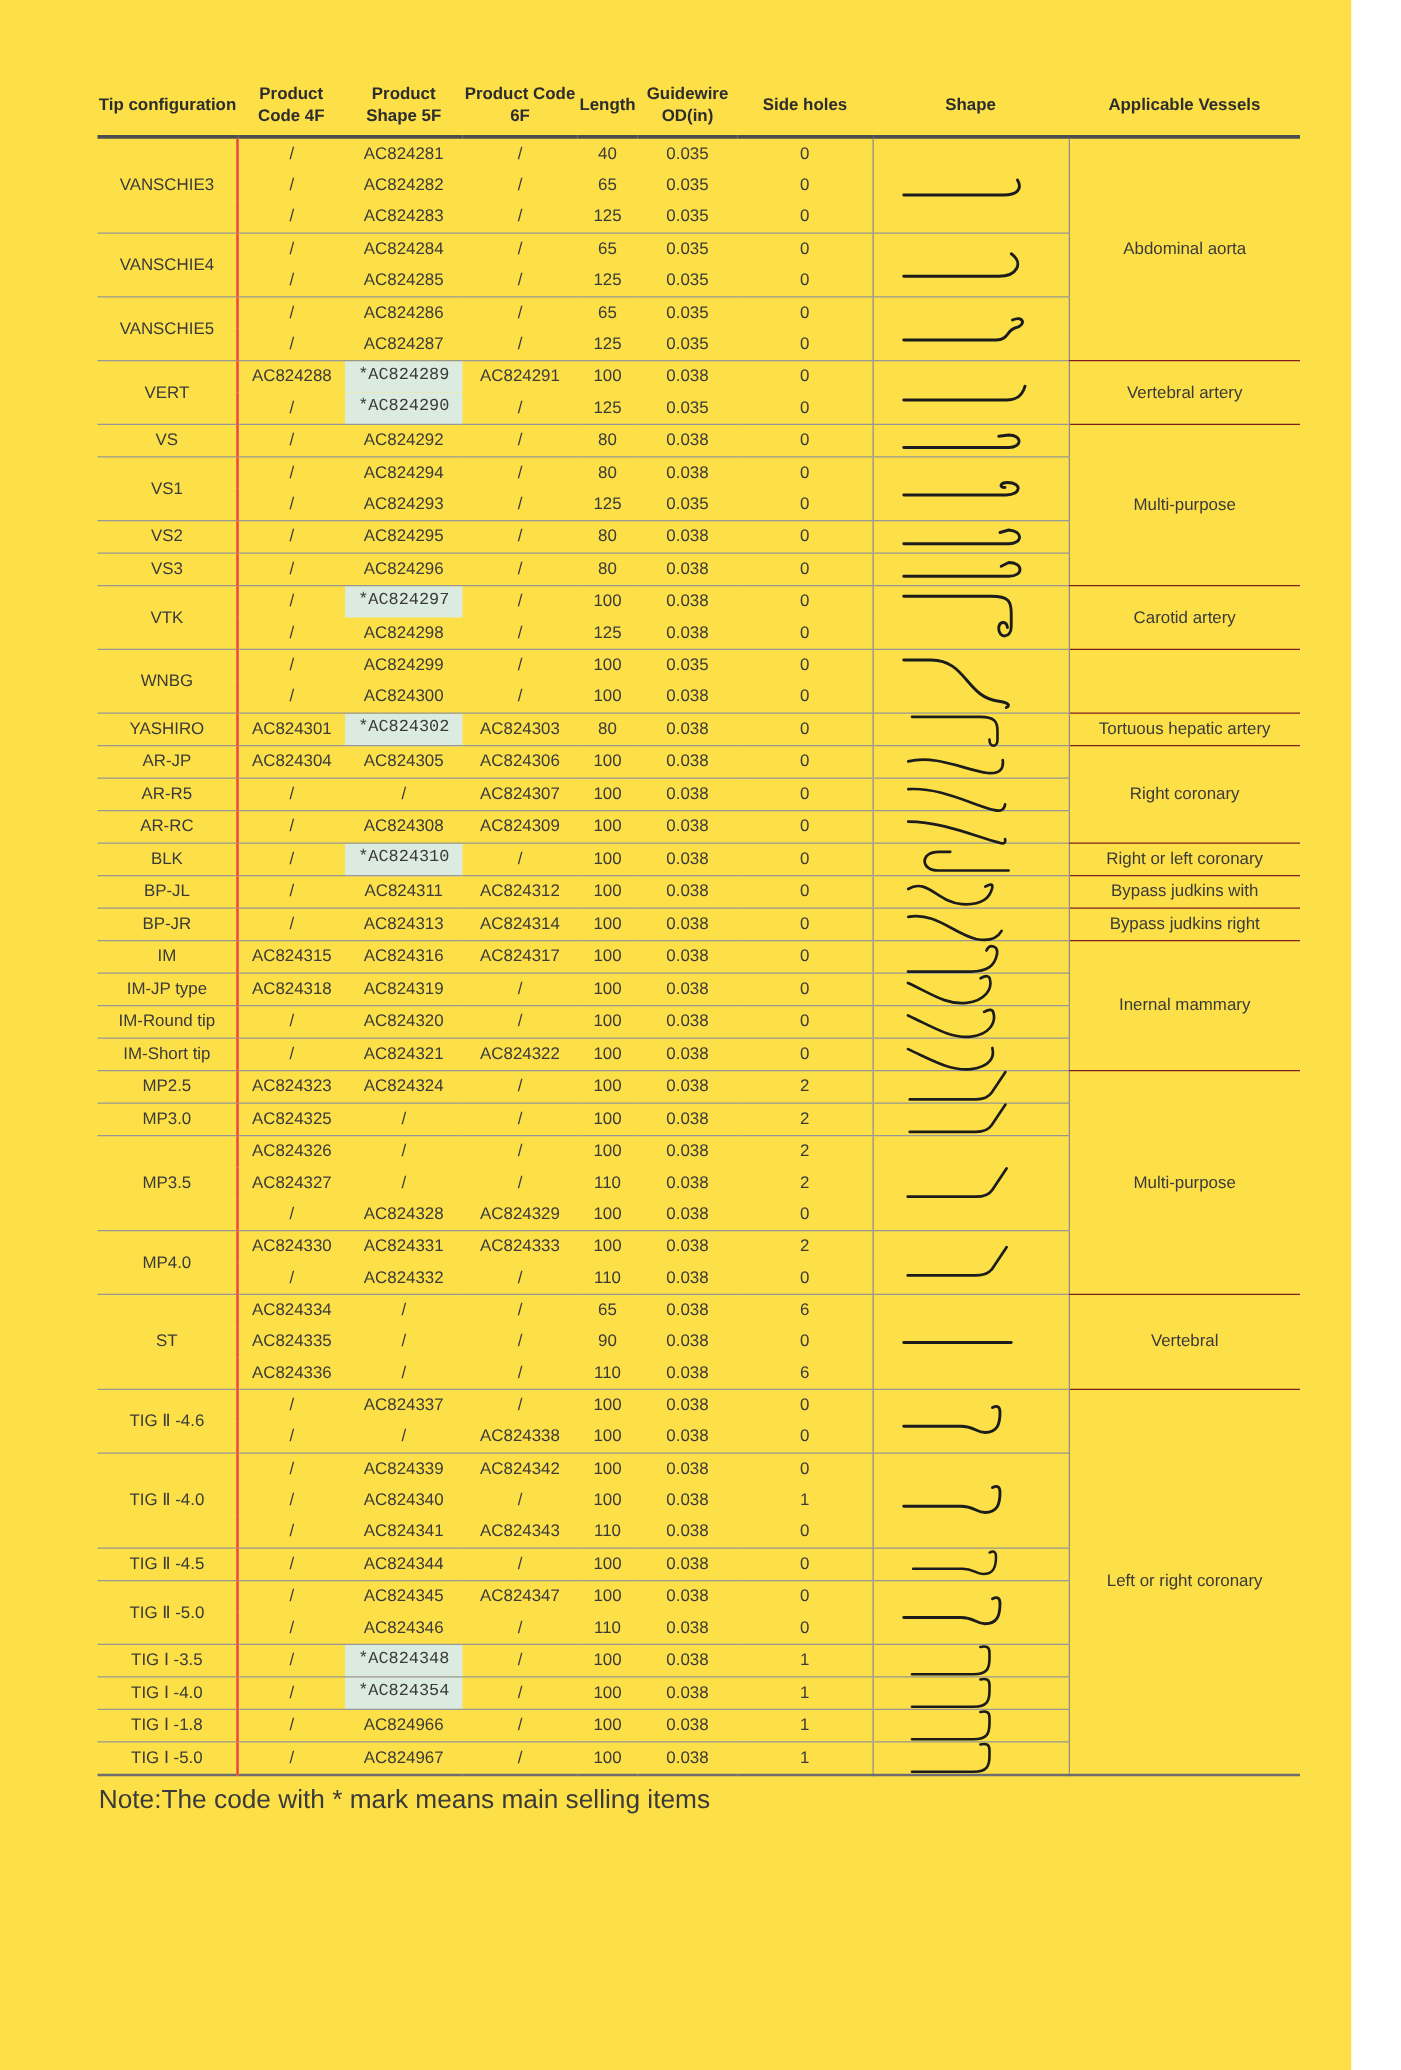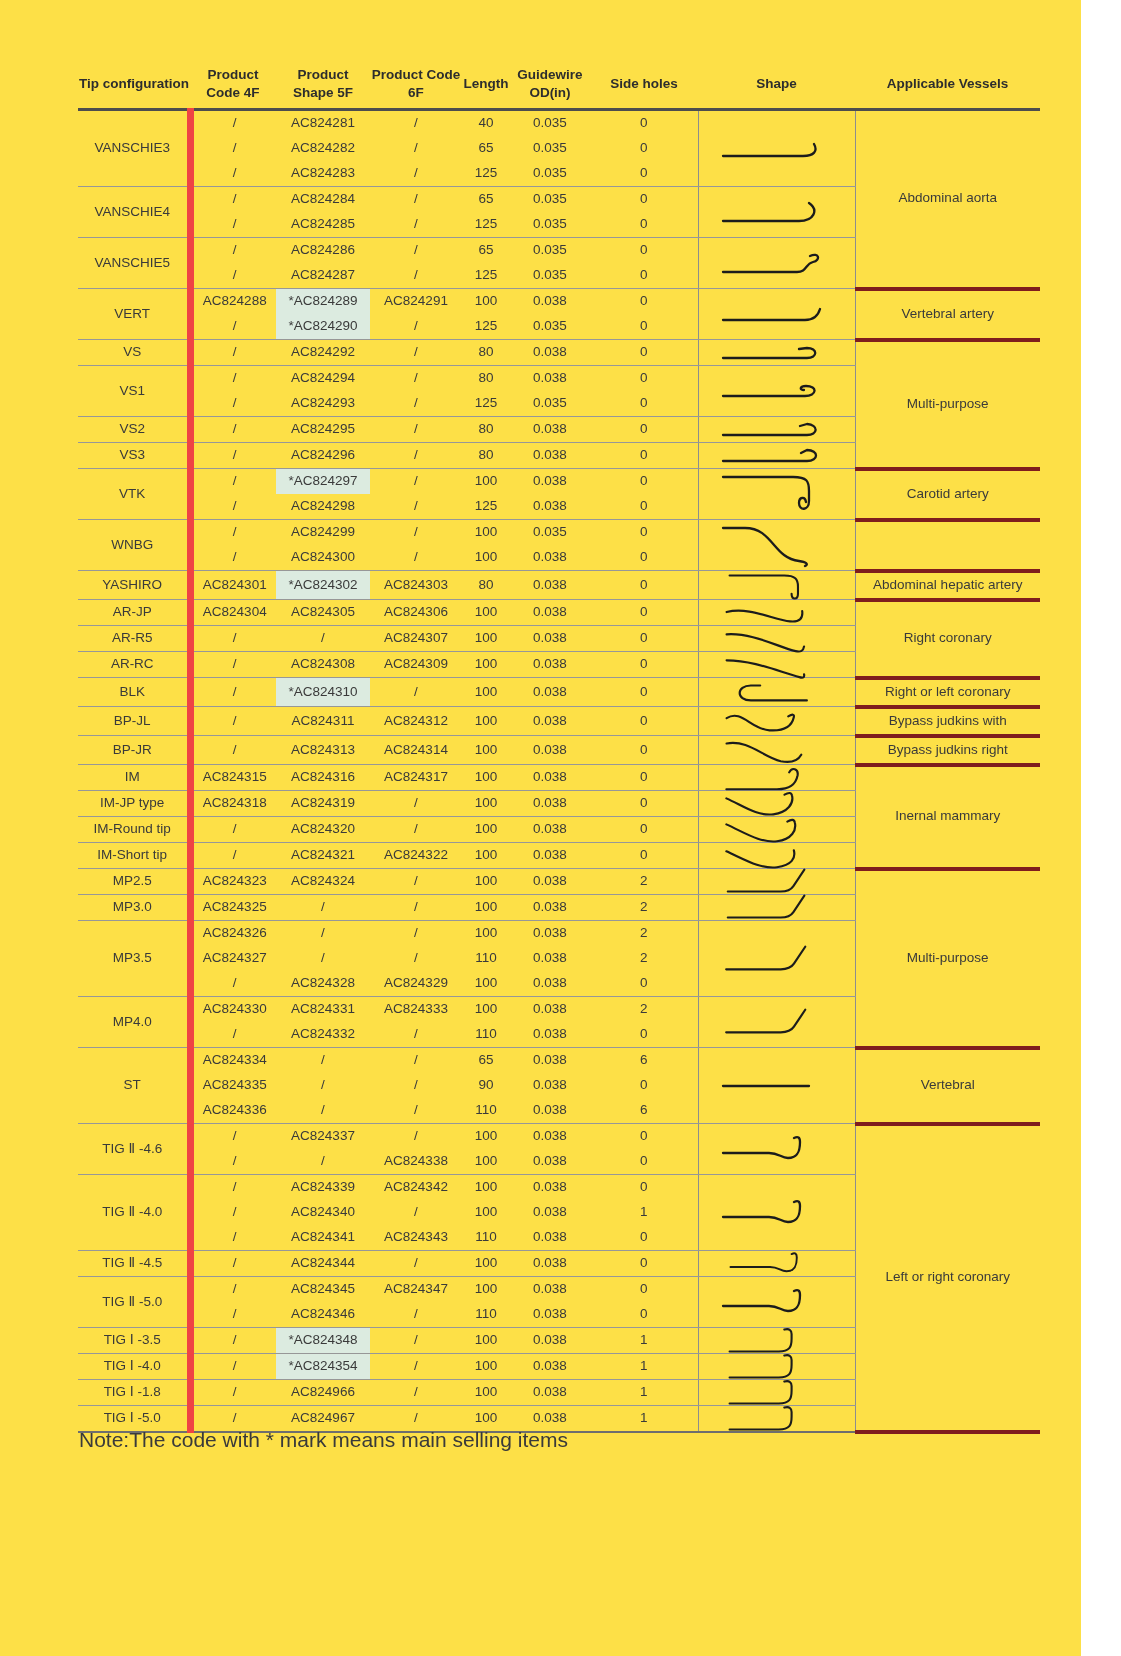--- a/index.html
+++ b/index.html
@@ -18,25 +18,25 @@
   th {
     font-weight:bold; font-size:13.5px; color:#2d2d2d;
     text-align:center; vertical-align:middle; line-height:1.3;
     padding:2px 1px 7px; border-bottom:3px solid #4d4d4d;
   }
   th.nowrap { white-space:nowrap; }
   td {
     font-size:13.5px; color:#3a3a3a; text-align:center; vertical-align:middle;
     height:25px; padding:0 2px; line-height:1.1;
   }
-  td.tip    { border-right:7px solid #ef4444; border-bottom:1px solid #979797; }
+  td.tip    { border-right:2px solid #ef4444; border-bottom:1px solid #979797; }
   td.shape  { border-left:1px solid #8d8d8d; border-right:1px solid #8d8d8d; border-bottom:1px solid #979797; padding:0; }
-  td.vessel { border-bottom:4px solid #7f1d1d; }
+  td.vessel { border-bottom:1px solid #7f1d1d; }
   td.gb     { border-bottom:1px solid #979797; }
-  td.hl     { background:#dcebe0; }
+  td.hl     { background:#dcebe0;font-family:Liberation Mono, monospace; }
   td.shape svg { display:block; margin:-3px auto; }
   td.shape path { stroke:#1c1c1c; stroke-width:2.3; fill:none; stroke-linecap:round; stroke-linejoin:round; }
   .note {
     position:absolute; left:79px; top:1428px;
     font-size:21px; color:#3a3a3a;
   }
 </style>
 </head>
 <body>
 
@@ -282,21 +282,21 @@
           <td class="hl gb">*AC824302</td>
           <td class="gb">AC824303</td>
           <td class="gb">80</td>
           <td class="gb">0.038</td>
           <td class="gb">0</td>
           <td class="shape" rowspan="1">
             <svg width="126" height="31" viewBox="0 0 120 34" preserveAspectRatio="xMidYMid meet">
               <path d="M8 6 H68 C80 6 83 10 83 18 L83 26 C83 33 76 33 76 26"></path>
             </svg>
           </td>
-          <td class="vessel" rowspan="1">Abdominal hepatic artery</td>
+          <td class="vessel" rowspan="1">Tortuous hepatic artery</td>
         </tr>
         <tr>
           <td class="tip" rowspan="1">AR-JP</td>
           <td class="gb">AC824304</td>
           <td class="gb">AC824305</td>
           <td class="gb">AC824306</td>
           <td class="gb">100</td>
           <td class="gb">0.038</td>
           <td class="gb">0</td>
           <td class="shape" rowspan="1">

